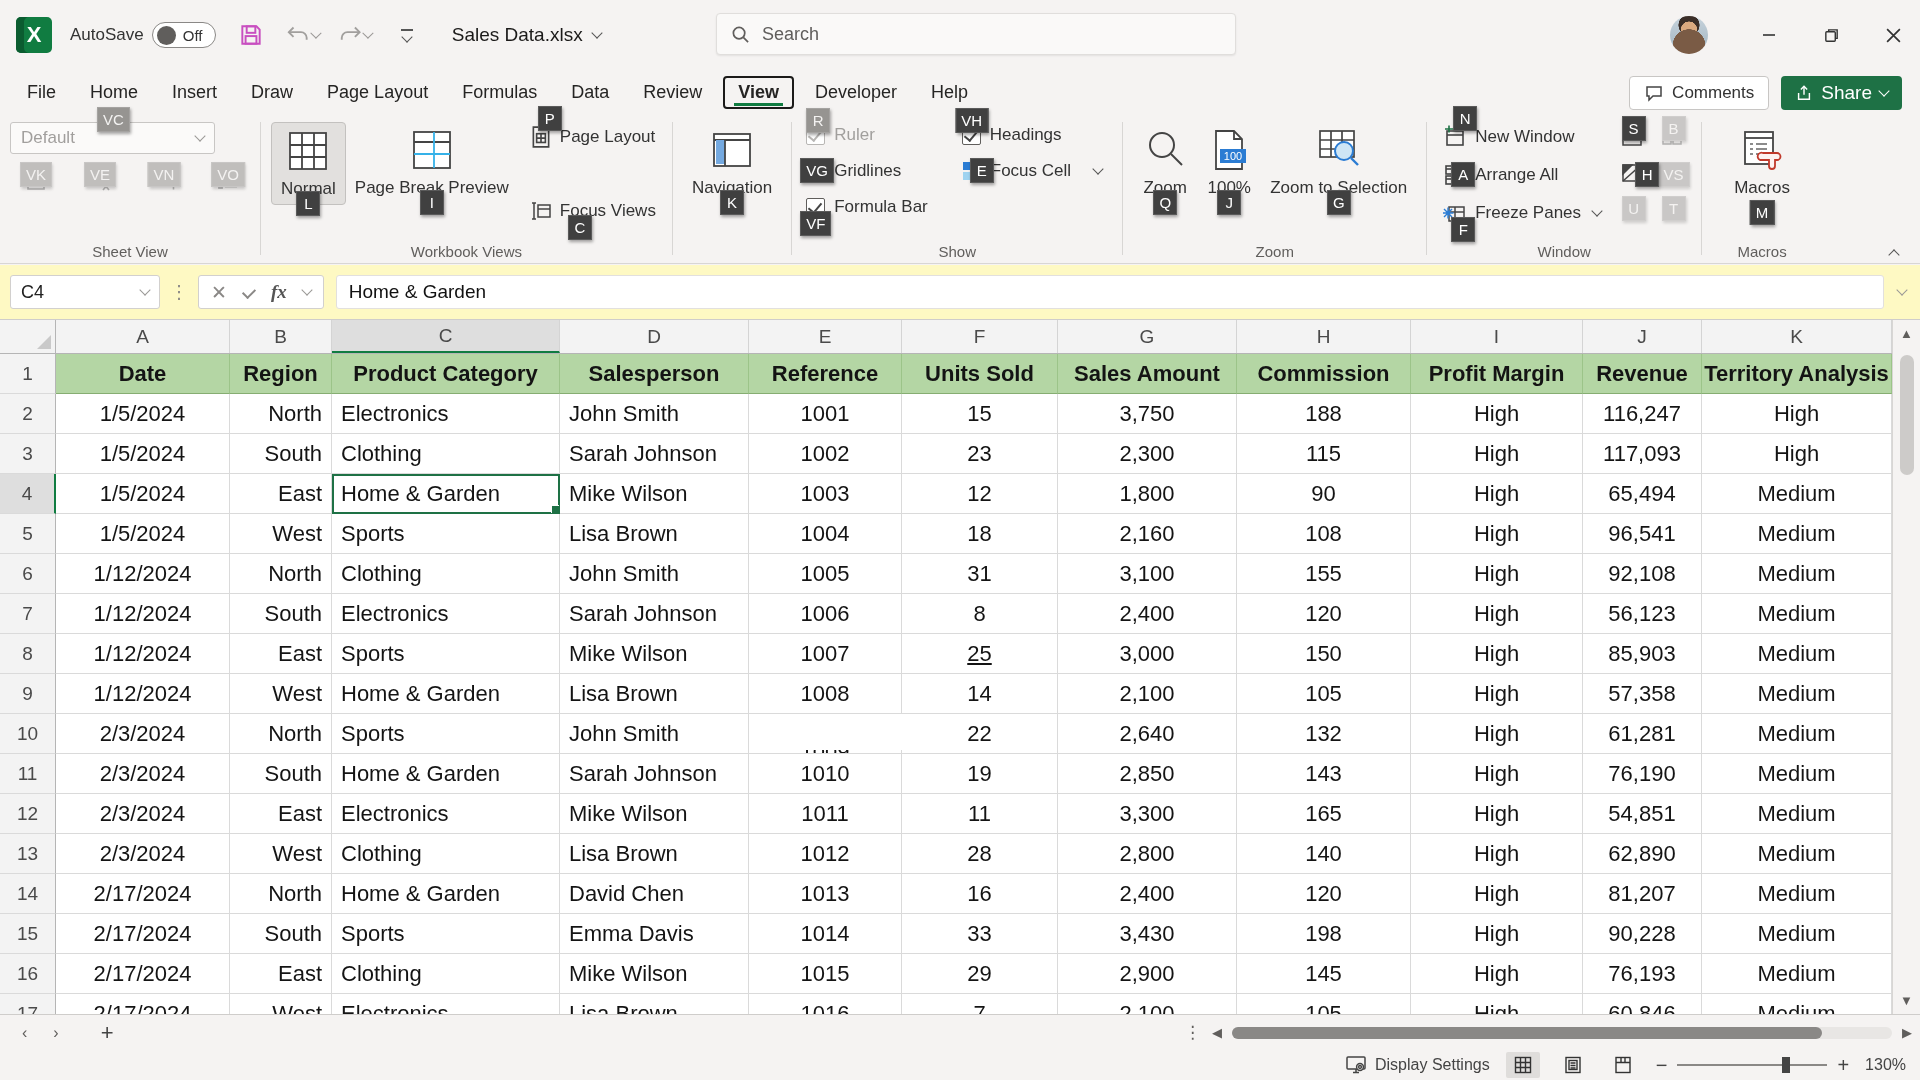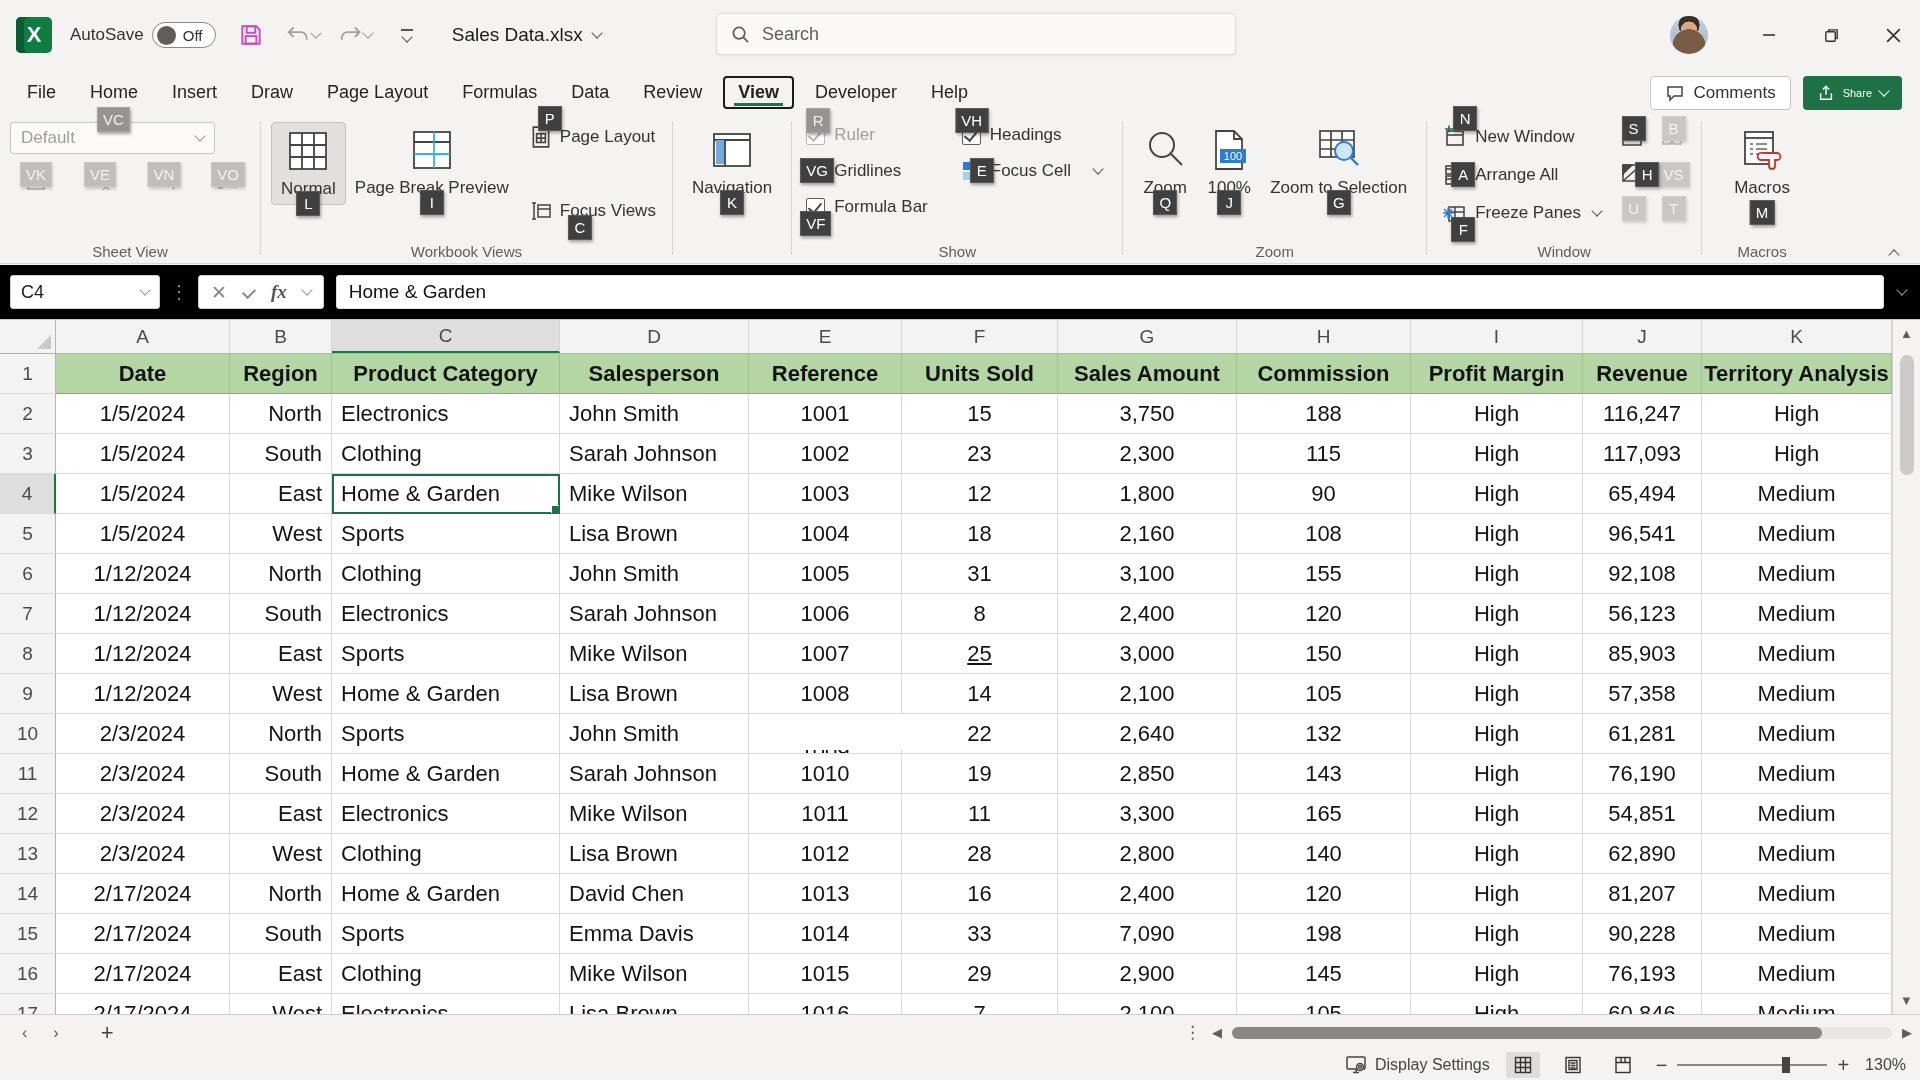--- a/index.html
+++ b/index.html
@@ -29,21 +29,21 @@
      linear-gradient(#c7d3dc,#9fb3c0)}
   .winbtn{width:54px;height:54px;display:flex;align-items:center;justify-content:center}
   
   .tabrow{position:absolute;left:0;top:70px;width:1920px;height:44px;display:flex;align-items:center}
   .rtabs{display:flex;align-items:center;gap:8px;padding-left:14px}
   .rtab{font-size:18px;color:#252423;padding:4px 13px;position:relative;white-space:nowrap}
   .rtab.active{border:2.5px solid #1b1a19;border-radius:4px;font-weight:bold}
   .rtab.active::after{content:"";position:absolute;left:9px;right:9px;bottom:1px;height:3px;background:#107c41}
   .tabrow-right{position:absolute;right:18px;top:6px;display:flex;align-items:center;gap:12px}
   .comments-btn{display:flex;align-items:center;gap:8px;height:34px;padding:0 14px;border:1px solid #c8c6c4;border-radius:4px;background:#fff;font-size:17px;color:#333}
-  .share-btn{display:flex;align-items:center;gap:8px;height:34px;padding:0 14px;border-radius:4px;background:#1e7145;color:#fff;font-size:11px}
+  .share-btn{display:flex;align-items:center;gap:8px;height:34px;padding:0 14px;border-radius:4px;background:#1e7145;color:#fff;font-size:19px}
   .share-btn .chev{border-color:#fff}
   
   .ribbon{position:absolute;left:0;top:114px;width:1920px;height:150px;background:#f5f3f2;border-bottom:1px solid #d8d6d4;display:flex;align-items:stretch}
   .rgroup{position:relative;display:flex;align-items:flex-start;padding:8px 10px 24px}
   .glabel{position:absolute;bottom:3px;left:0;right:0;text-align:center;font-size:15px;color:#605e5c;white-space:nowrap}
   .rgdiv{width:1px;background:#d8d6d4;margin:8px 0}
   .bigbtn{position:relative;display:flex;flex-direction:column;align-items:center;gap:5px;padding:5px 9px;font-size:17px;color:#333;text-align:center;line-height:1.15;border-radius:4px}
   .bigbtn.sel{background:#e2e0de;border:1px solid #c3c1bf}
   .keytip{position:absolute;background:#404040;color:#fff;font-size:15px;line-height:1;padding:4px 5px;min-width:24px;text-align:center;border:1px solid #5a5a5a;box-shadow:1px 2px 3px rgba(0,0,0,.35);z-index:6;white-space:nowrap}
   .keytip.dim{background:#969491;color:#f3f2f1;border-color:#a5a3a1}
@@ -66,21 +66,21 @@
   .cbox.dimmed::after{border-color:#b8b6b4}
   .win-rows{display:flex;flex-direction:column;gap:8px}
   .minicols{display:flex;gap:10px;margin:2px 4px 0 10px}
   .minicol{display:flex;flex-direction:column;gap:10px}
   .minib{position:relative;width:30px;height:26px;display:flex;align-items:center;justify-content:center}
   .minib.dim{opacity:.45}
   .minib .keytip{left:55%;transform:translateX(-50%);top:-8px}
   .collapse{position:absolute;right:14px;bottom:8px;width:16px;height:10px}
   .collapse .chev{transform:rotate(-135deg);margin-top:4px}
   
-  .fbar{position:absolute;left:0;top:265px;width:1920px;height:55px;background:#000000;display:flex;align-items:center;border-bottom:1px solid #cfcdcb}
+  .fbar{position:absolute;left:0;top:265px;width:1920px;height:55px;background:#fef9c3;display:flex;align-items:center;border-bottom:1px solid #cfcdcb}
   .namebox{width:150px;height:34px;margin-left:10px;background:#fff;border:1px solid #d2d0ce;border-radius:3px;display:flex;align-items:center;justify-content:space-between;padding:0 10px;font-size:18px}
   .vdots{color:#8a8886;font-size:18px;letter-spacing:0;margin:0 10px;user-select:none}
   .fxgroup{display:flex;align-items:center;gap:16px;background:#fff;border:1px solid #d2d0ce;border-radius:3px;height:34px;padding:0 12px;color:#8a8886}
   .fxgroup .x{font-size:19px}
   .fxgroup .ck{width:12px;height:8px;border-left:2px solid #8a8886;border-bottom:2px solid #8a8886;transform:rotate(-45deg)}
   .fxgroup .fx{font-size:19px;font-style:italic;font-weight:bold;color:#555;font-family:"Liberation Serif",serif}
   .ffield{flex:1;height:34px;background:#fff;border:1px solid #e2e0de;border-radius:3px;margin:0 14px 0 12px;display:flex;align-items:center;padding:0 12px;font-size:19px;color:#111}
   
   .grid{position:absolute;left:0;top:320px;width:1892px;height:694px;background:#fff;overflow:hidden}
   .colhead{display:flex;height:34px;background:#f3f3f3;border-bottom:1px solid #b5b5b5}
@@ -746,21 +746,21 @@
       <div class="gcell" style="width: 190px; justify-content: center;">Medium</div>
     </div>
     <div class="grow">
       <div class="gutter">15</div>
       <div class="gcell" style="width: 174px; justify-content: center;">2/17/2024</div>
       <div class="gcell" style="width: 102px; justify-content: flex-end;">South</div>
       <div class="gcell" style="width: 228px; justify-content: flex-start;">Sports</div>
       <div class="gcell" style="width: 189px; justify-content: flex-start;">Emma Davis</div>
       <div class="gcell" style="width: 153px; justify-content: center;">1014</div>
       <div class="gcell" style="width: 156px; justify-content: center;">33</div>
-      <div class="gcell" style="width: 179px; justify-content: center;">7,090</div>
+      <div class="gcell" style="width: 179px; justify-content: center;">3,430</div>
       <div class="gcell" style="width: 174px; justify-content: center;">198</div>
       <div class="gcell" style="width: 172px; justify-content: center;">High</div>
       <div class="gcell" style="width: 119px; justify-content: center;">90,228</div>
       <div class="gcell" style="width: 190px; justify-content: center;">Medium</div>
     </div>
     <div class="grow">
       <div class="gutter">16</div>
       <div class="gcell" style="width: 174px; justify-content: center;">2/17/2024</div>
       <div class="gcell" style="width: 102px; justify-content: flex-end;">East</div>
       <div class="gcell" style="width: 228px; justify-content: flex-start;">Clothing</div>

